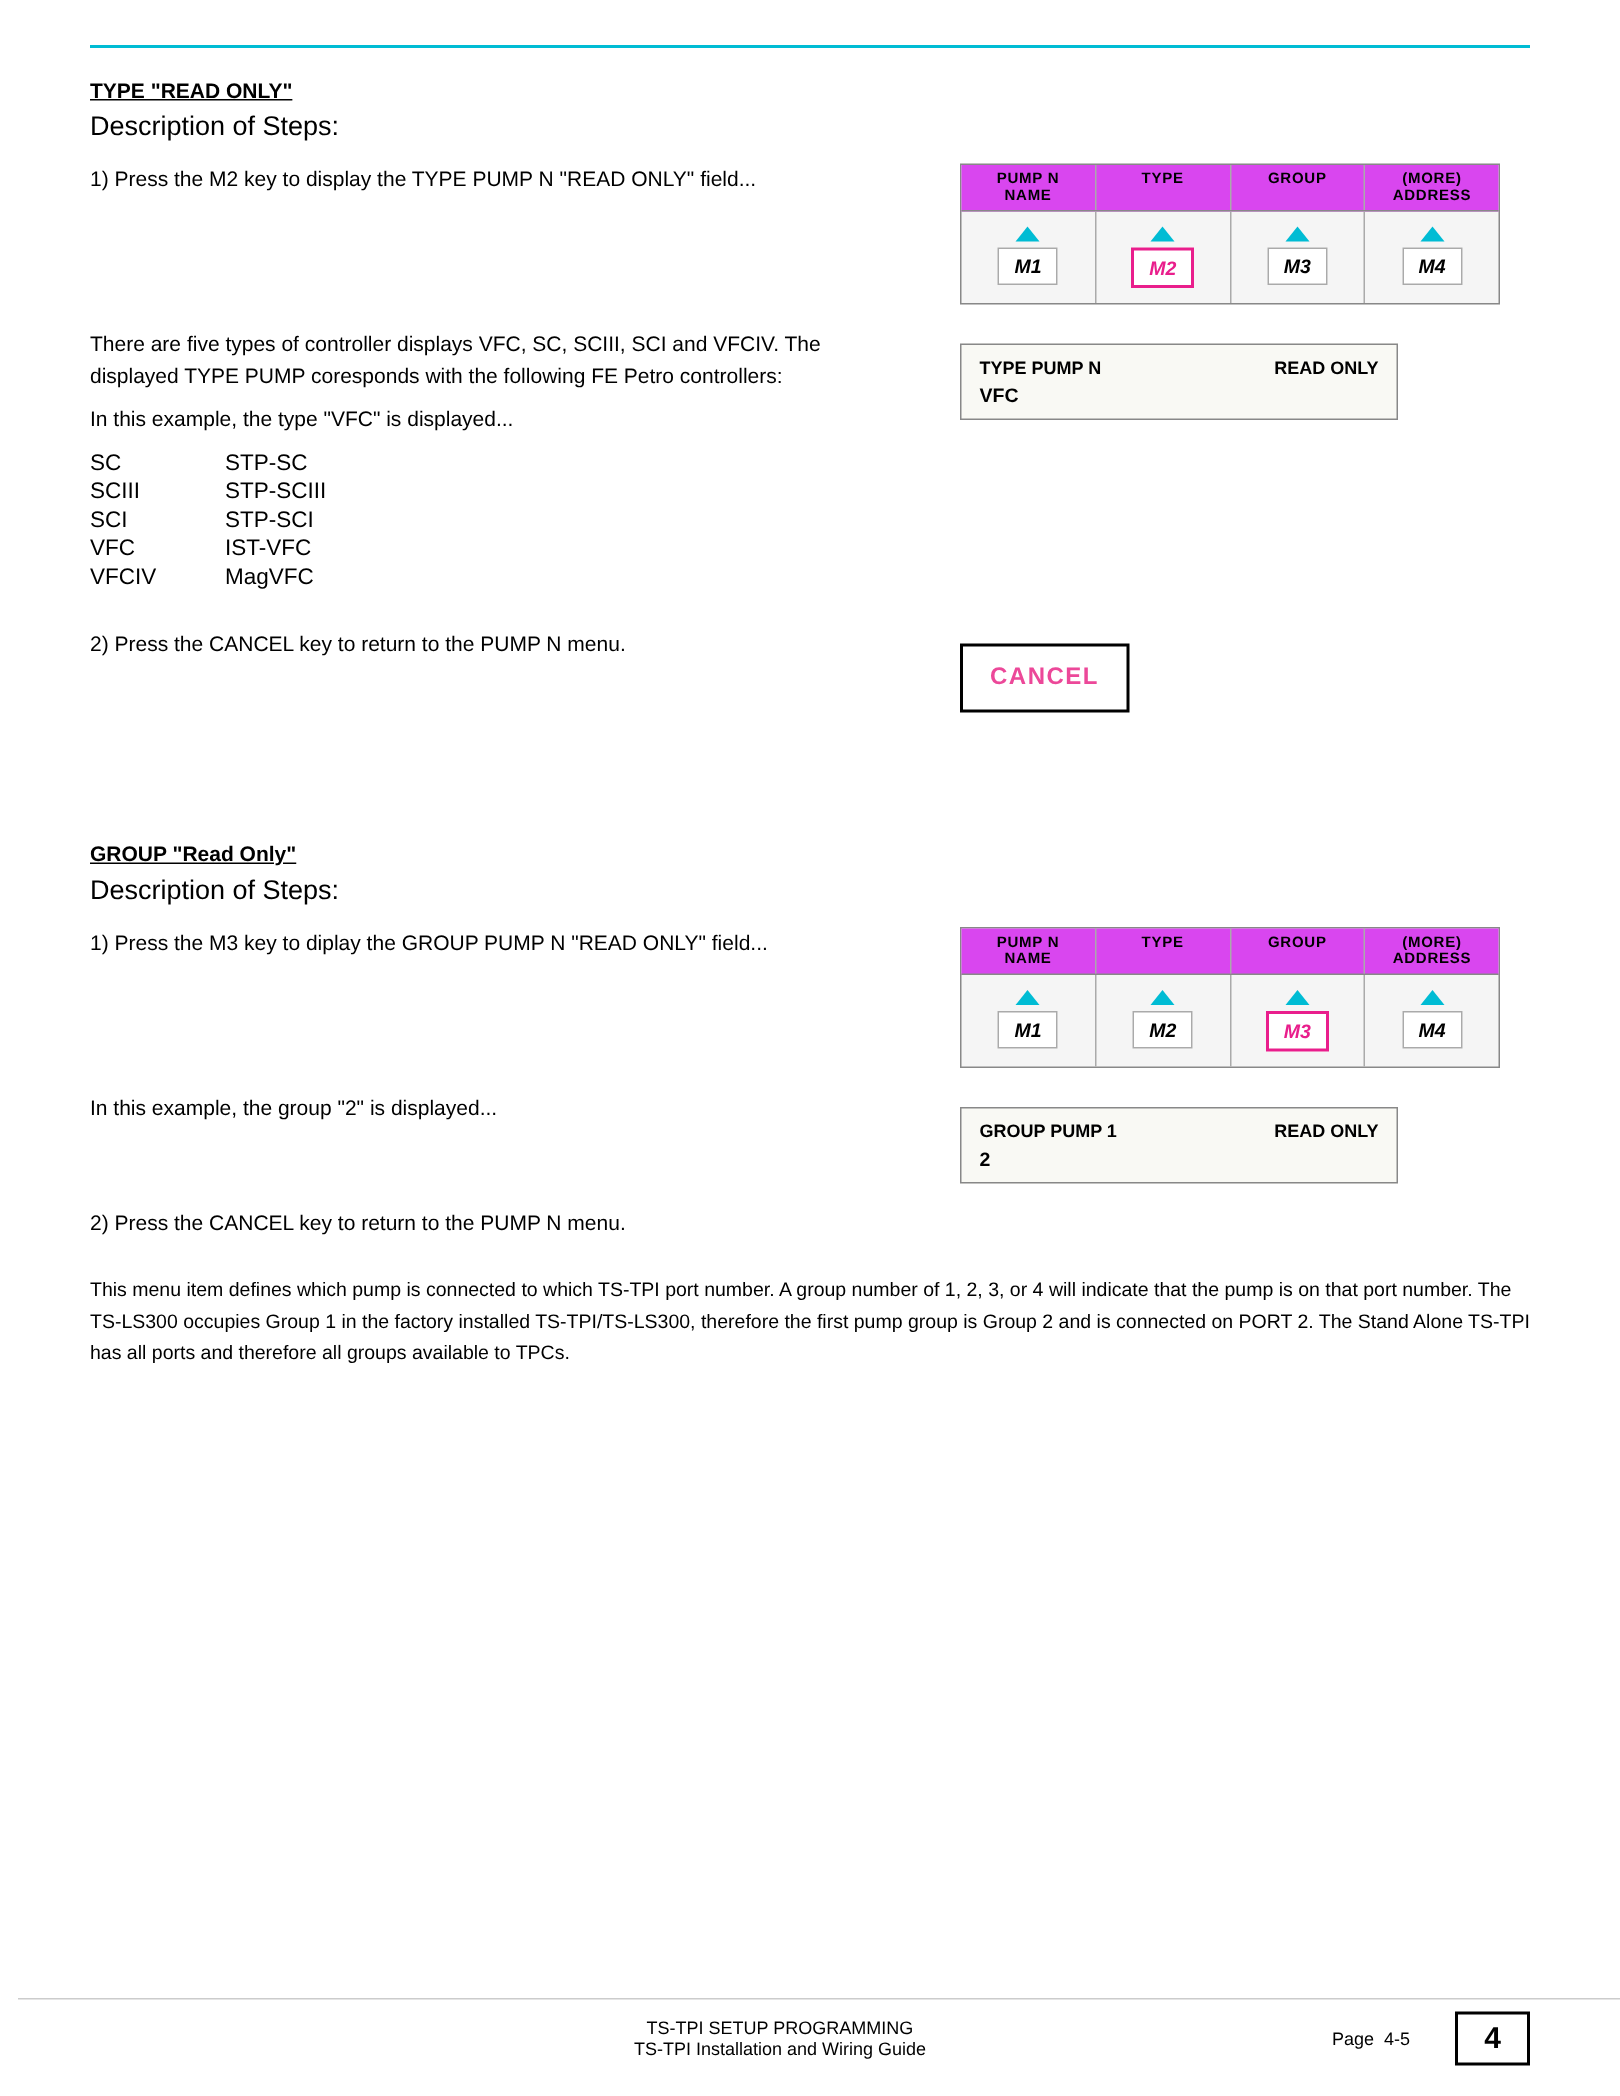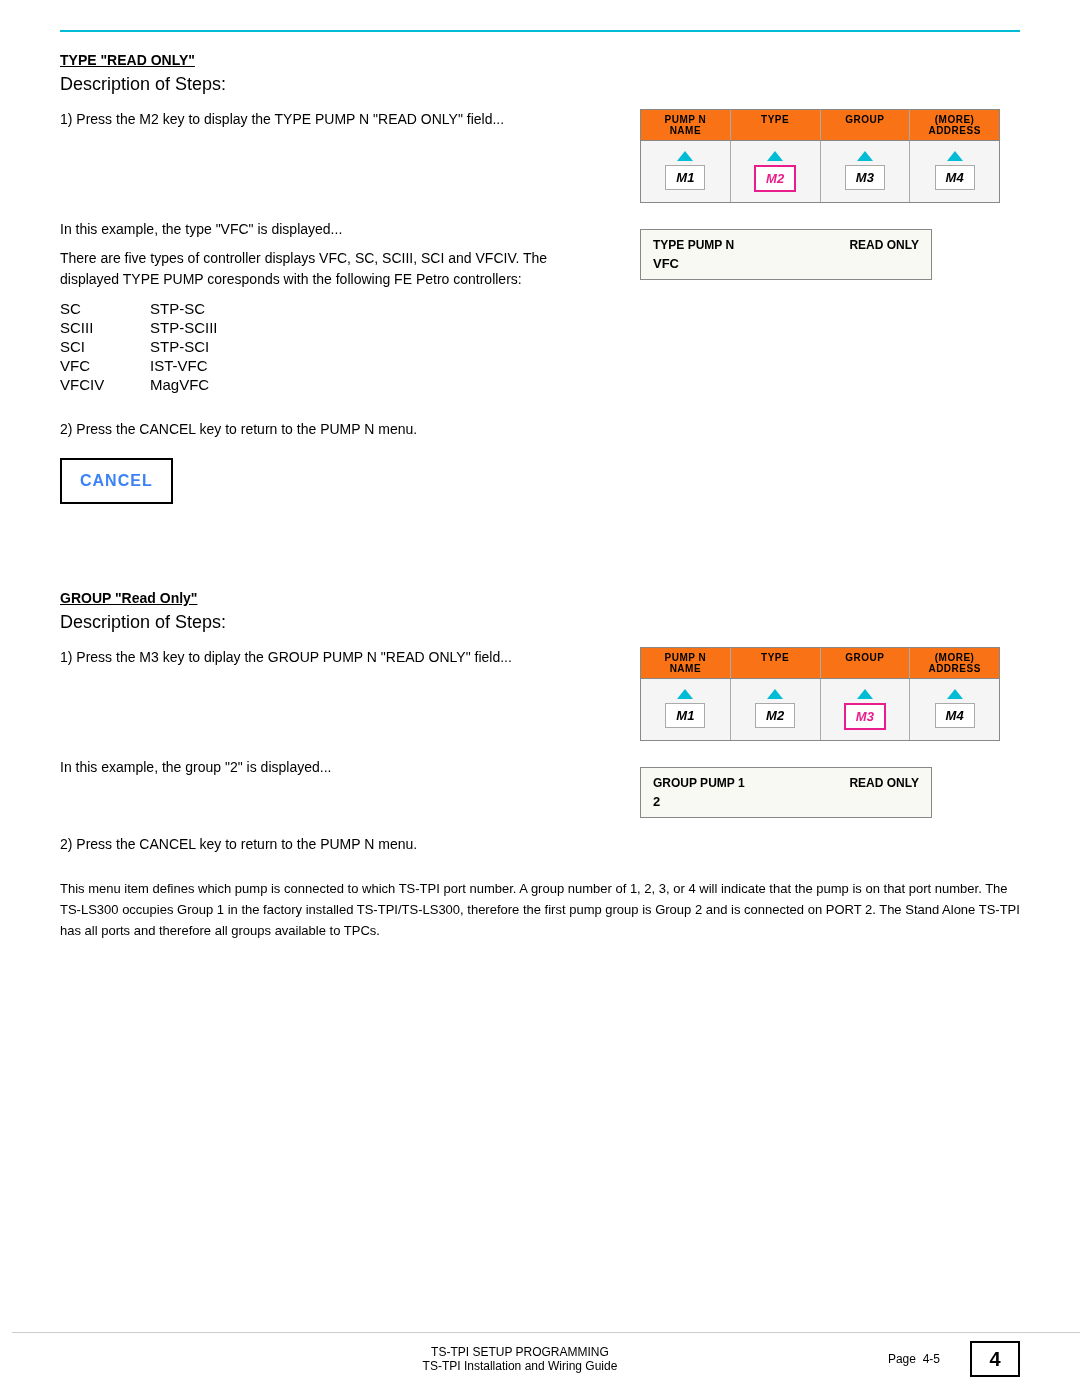--- a/index.html
+++ b/index.html
@@ -68,21 +68,21 @@
       background: #f5f5f5;
       padding: 0;
       display: inline-block;
       width: 360px;
     }
 
     .pump-widget-header {
       display: flex;
       flex-direction: row;
       border-bottom: 1px solid #888;
-      background: #f97316;
+      background: #d946ef;
     }
 
     .pump-widget-header-cell {
       flex: 1;
       text-align: center;
       font-size: 10px;
       font-weight: bold;
       padding: 4px 2px;
       border-right: 1px solid #aaa;
       letter-spacing: 0.5px;
@@ -165,21 +165,21 @@
       border: 2px solid #000;
       display: inline-block;
       padding: 12px 18px;
       background: #fff;
       margin-top: 10px;
     }
 
     .cancel-btn-text {
       font-size: 16px;
       font-weight: bold;
-      color: #3b82f6;
+      color: #ec4899;
       letter-spacing: 1px;
     }
 
     
     .ctrl-table {
       margin: 10px 0;
     }
 
     .ctrl-row {
       display: flex;
@@ -243,21 +243,21 @@
     }
 
     .note-text {
       font-size: 13px;
       line-height: 1.6;
       margin-top: 10px;
     }
 
     .two-col-cancel {
       display: flex;
-      flex-direction: column;
+      flex-direction: row;
       align-items: flex-start;
       margin-bottom: 16px;
     }
 
   </style>
 </head>
 <body>
 
 <div class="page-container">
   <div class="top-border"></div>
@@ -296,22 +296,22 @@
               <div class="btn-arrow"></div>
               <span class="btn-label">M4</span>
             </div>
           </div>
         </div>
       </div>
     </div>
 
     <div class="two-col">
       <div class="left-col">
+        <p>There are five types of controller displays VFC, SC, SCIII, SCI and VFCIV. The displayed TYPE PUMP coresponds with the following FE Petro controllers:</p>
         <p>In this example, the type "VFC" is displayed...</p>
-        <p>There are five types of controller displays VFC, SC, SCIII, SCI and VFCIV. The displayed TYPE PUMP coresponds with the following FE Petro controllers:</p>
         <div class="ctrl-table">
           <div class="ctrl-row">
             <span class="ctrl-key">SC</span>
             <span class="ctrl-val">STP-SC</span>
           </div>
           <div class="ctrl-row">
             <span class="ctrl-key">SCIII</span>
             <span class="ctrl-val">STP-SCIII</span>
           </div>
           <div class="ctrl-row">

